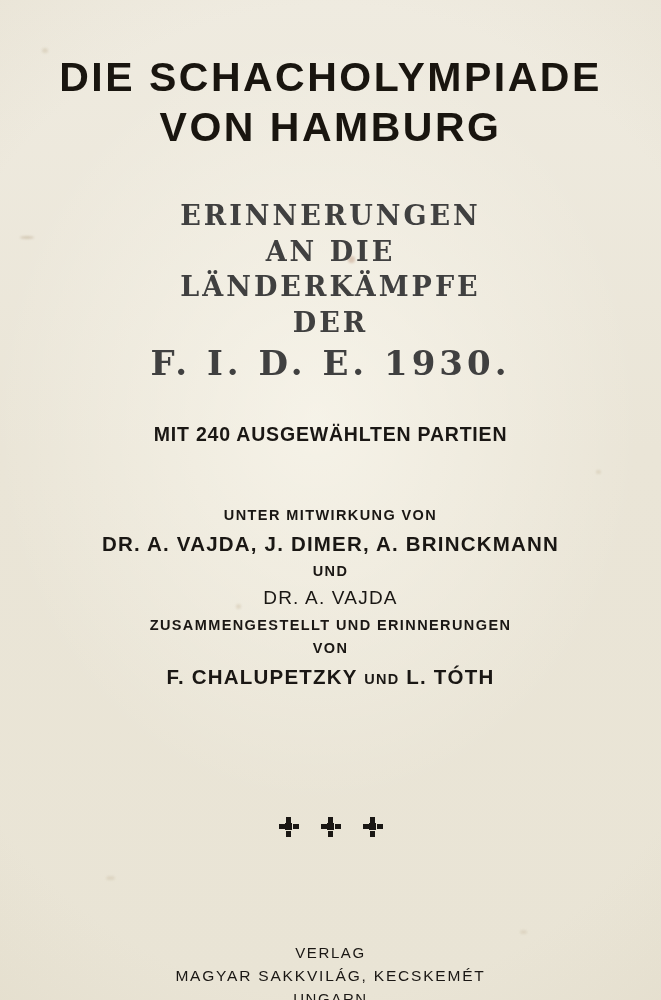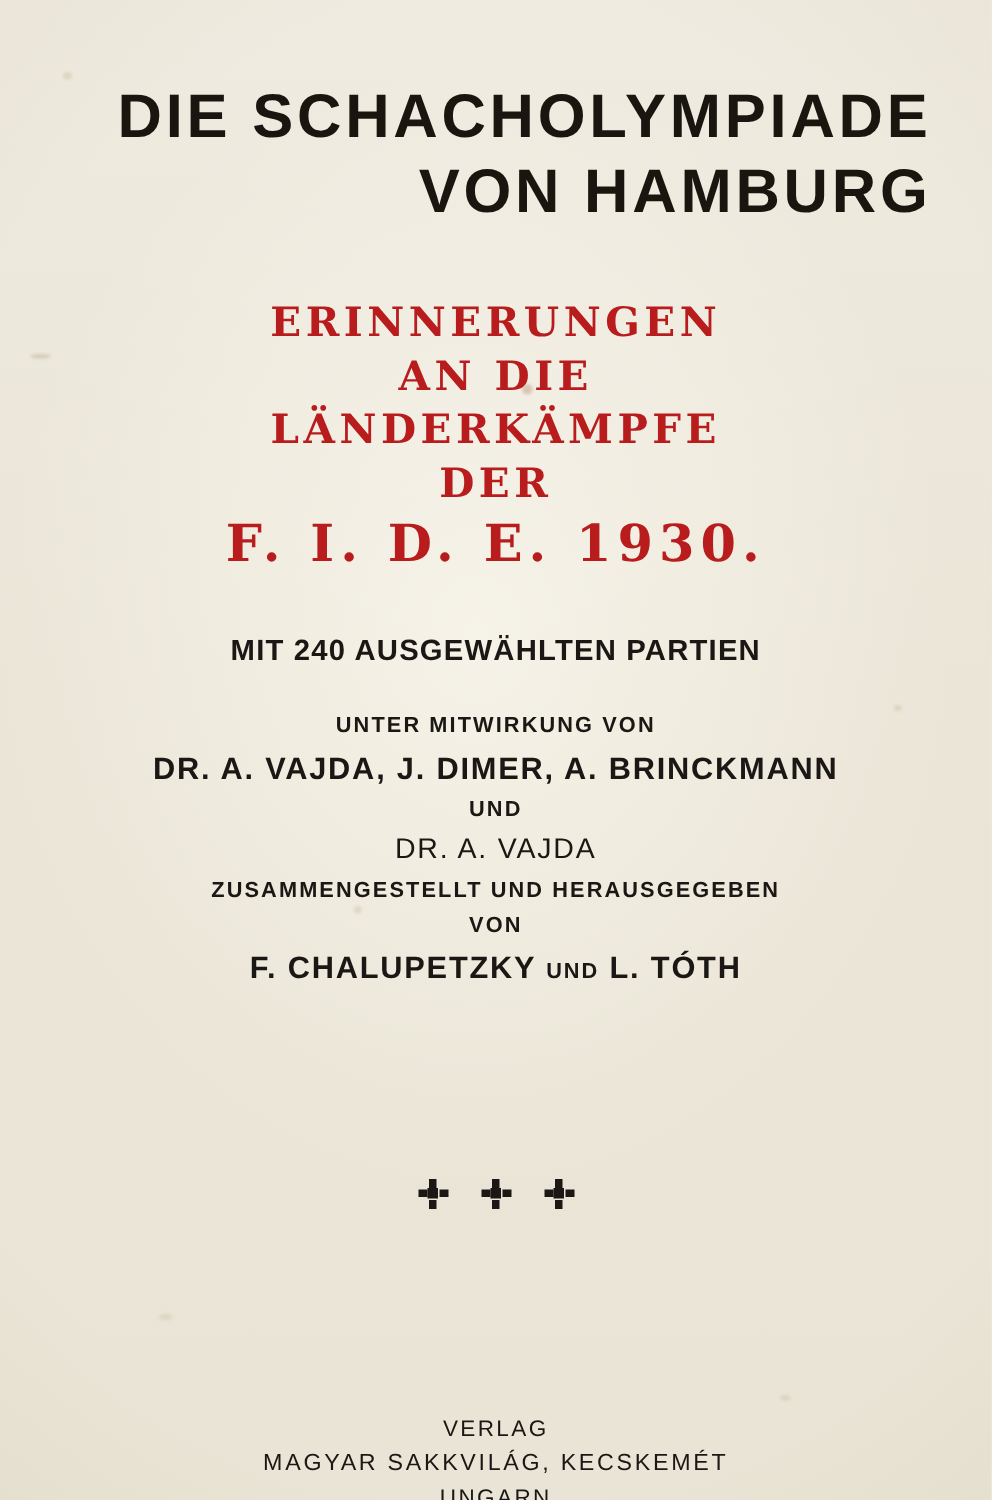--- a/index.html
+++ b/index.html
@@ -39,36 +39,35 @@
     position: relative;
     width: 100%;
     height: 100%;
     box-sizing: border-box;
     padding: 0 40px;
     text-align: center;
   }
 
   .title-block {
     margin-top: 52px;
-    text-align: right;
   }
   .title-line {
     font-size: 41px;
     font-weight: bold;
     letter-spacing: 2.5px;
     line-height: 1.22;
     color: #19150f;
     text-transform: uppercase;
     font-family: "Liberation Sans", sans-serif;
   }
 
   .subtitle-block {
     margin-top: 46px;
     font-family: "DejaVu Serif", serif;
-    color: #b91c1c;
+    color: #404040;
   }
   .sub-line {
     font-weight: bold;
     letter-spacing: 3px;
     line-height: 1.32;
     text-transform: uppercase;
   }
   .sub-1 { font-size: 27px; }
   .sub-2 { font-size: 27px; }
   .sub-3 { font-size: 27px; }
@@ -76,21 +75,21 @@
   .sub-5 { font-size: 34px; letter-spacing: 4px; }
 
   .with-line {
     margin-top: 38px;
     font-size: 19.5px;
     font-weight: bold;
     letter-spacing: 0.8px;
   }
 
   .credits {
-    margin-top: 28px;
+    margin-top: 59px;
     line-height: 1.42;
   }
   .cr-small {
     font-size: 14.5px;
     font-weight: bold;
     letter-spacing: 1.4px;
   }
   .cr-big {
     font-size: 20.5px;
     font-weight: bold;
@@ -188,21 +187,21 @@
     <div class="sub-line sub-5">F. I. D. E. 1930.</div>
   </div>
 
   <div class="with-line">MIT 240 AUSGEWÄHLTEN PARTIEN</div>
 
   <div class="credits">
     <div class="cr-small">UNTER MITWIRKUNG VON</div>
     <div class="cr-big cr-line">DR. A. VAJDA, J. DIMER, A. BRINCKMANN</div>
     <div class="cr-small cr-line">UND</div>
     <div class="cr-mid cr-line">DR. A. VAJDA</div>
-    <div class="cr-small cr-line">ZUSAMMENGESTELLT UND HERAUSGEGEBEN</div>
+    <div class="cr-small cr-line">ZUSAMMENGESTELLT UND ERINNERUNGEN</div>
     <div class="cr-small cr-line">VON</div>
     <div class="cr-big cr-line">
       <span>F. CHALUPETZKY</span>
       <span class="small-word">UND</span>
       <span>L. TÓTH</span>
     </div>
   </div>
 
   <div class="ornament">
     <span class="orn">

